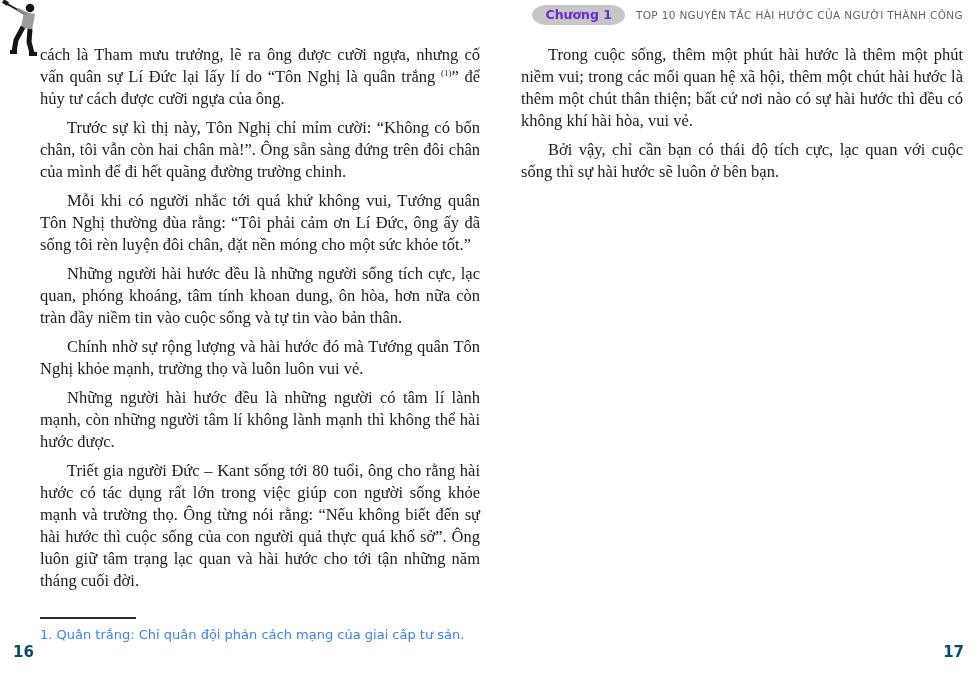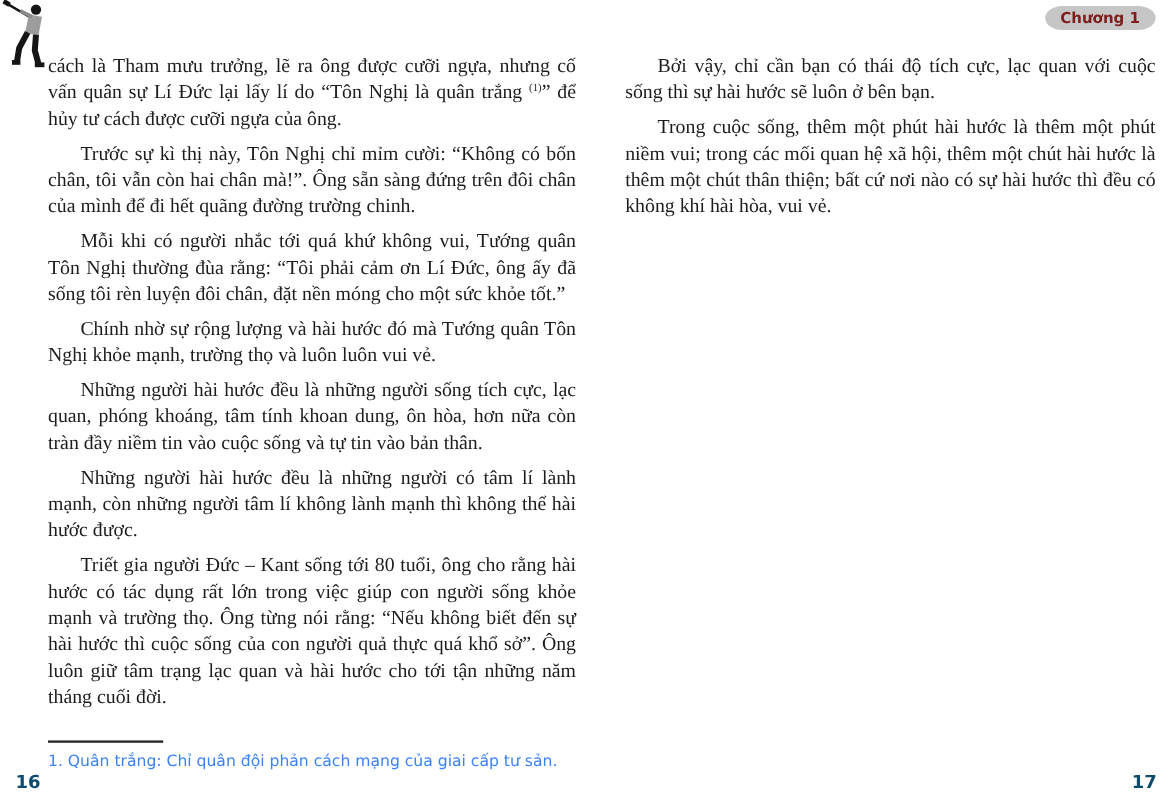--- a/index.html
+++ b/index.html
@@ -24,21 +24,21 @@
   .head-right{
     position:absolute;top:5px;right:17px;
     display:flex;align-items:center;gap:11px;
     white-space:nowrap;
   }
   .chapter-badge{
     background:#c6c6c6;
     border-radius:16px / 11px;
     padding:2px 13px 3px;
     font:bold 12.5px "DejaVu Sans", sans-serif;
-    color:#7f1d1d;
+    color:#6d28d9;
   }
   .head-right-title{
     font:10.5px "DejaVu Sans", sans-serif;
     color:#636363;
     letter-spacing:.35px;
   }
   
   .page{position:absolute;top:44px;}
   .page-left{left:40px;width:440px;}
   .page-right{left:521px;width:442px;}
@@ -88,35 +88,36 @@
     <path d="M22 12 L33 14 L30 30 L19 27 Z" fill="#9c9c9c"></path>
     <path d="M25 14 L15 9" stroke="#8a8a8a" stroke-width="3" fill="none"></path>
     <path d="M21 27 L14 40 L12 52" stroke="#151515" stroke-width="5" fill="none"></path>
     <path d="M28 29 L27 42 L30 53" stroke="#151515" stroke-width="5" fill="none"></path>
     <rect x="8" y="50" width="7" height="4" fill="#151515"></rect>
     <rect x="27" y="52" width="8" height="4" fill="#151515"></rect>
   </svg>
 
   <div class="head-right">
     <span class="chapter-badge">Chương 1</span>
+    <span class="head-right-title">TOP 10 NGUYÊN TẮC HÀI HƯỚC CỦA NGƯỜI THÀNH CÔNG</span>
   </div>
 
   <main class="page page-left">
     <p class="no-indent"><span>cách là Tham mưu trưởng, lẽ ra ông được cưỡi ngựa, nhưng cố vấn quân sự Lí Đức lại lấy lí do “Tôn Nghị là quân trắng </span><sup class="fnref">(1)</sup><span>” để hủy tư cách được cưỡi ngựa của ông.</span></p>
     <p>Trước sự kì thị này, Tôn Nghị chỉ mỉm cười: “Không có bốn chân, tôi vẫn còn hai chân mà!”. Ông sẵn sàng đứng trên đôi chân của mình để đi hết quãng đường trường chinh.</p>
     <p>Mỗi khi có người nhắc tới quá khứ không vui, Tướng quân Tôn Nghị thường đùa rằng: “Tôi phải cảm ơn Lí Đức, ông ấy đã sống tôi rèn luyện đôi chân, đặt nền móng cho một sức khỏe tốt.”</p>
+    <p>Những người hài hước đều là những người sống tích cực, lạc quan, phóng khoáng, tâm tính khoan dung, ôn hòa, hơn nữa còn tràn đầy niềm tin vào cuộc sống và tự tin vào bản thân.</p>
     <p>Chính nhờ sự rộng lượng và hài hước đó mà Tướng quân Tôn Nghị khỏe mạnh, trường thọ và luôn luôn vui vẻ.</p>
-    <p>Những người hài hước đều là những người sống tích cực, lạc quan, phóng khoáng, tâm tính khoan dung, ôn hòa, hơn nữa còn tràn đầy niềm tin vào cuộc sống và tự tin vào bản thân.</p>
     <p>Những người hài hước đều là những người có tâm lí lành mạnh, còn những người tâm lí không lành mạnh thì không thể hài hước được.</p>
     <p>Triết gia người Đức – Kant sống tới 80 tuổi, ông cho rằng hài hước có tác dụng rất lớn trong việc giúp con người sống khỏe mạnh và trường thọ. Ông từng nói rằng: “Nếu không biết đến sự hài hước thì cuộc sống của con người quả thực quá khổ sở”. Ông luôn giữ tâm trạng lạc quan và hài hước cho tới tận những năm tháng cuối đời.</p>
   </main>
 
   <main class="page page-right">
+    <p>Trong cuộc sống, thêm một phút hài hước là thêm một phút niềm vui; trong các mối quan hệ xã hội, thêm một chút hài hước là thêm một chút thân thiện; bất cứ nơi nào có sự hài hước thì đều có không khí hài hòa, vui vẻ.</p>
     <p>Bởi vậy, chỉ cần bạn có thái độ tích cực, lạc quan với cuộc sống thì sự hài hước sẽ luôn ở bên bạn.</p>
-    <p>Trong cuộc sống, thêm một phút hài hước là thêm một phút niềm vui; trong các mối quan hệ xã hội, thêm một chút hài hước là thêm một chút thân thiện; bất cứ nơi nào có sự hài hước thì đều có không khí hài hòa, vui vẻ.</p>
   </main>
 
   <div class="footnote-block">
     <div class="footnote-rule"></div>
     <p class="footnote-text">1. Quân trắng: Chỉ quân đội phản cách mạng của giai cấp tư sản.</p>
   </div>
 
   <div class="folio folio-left">16</div>
   <div class="folio folio-right">17</div>
 

